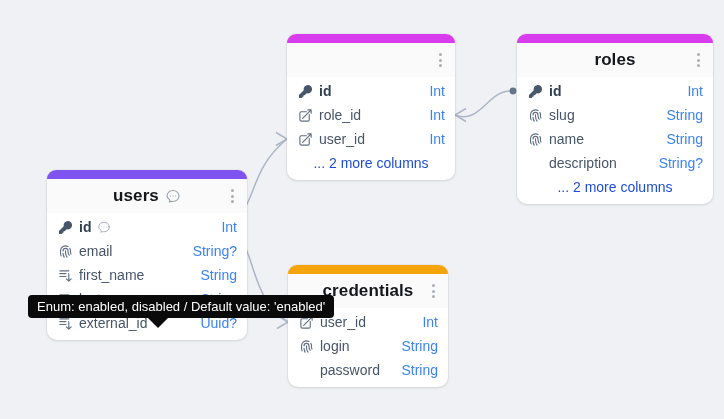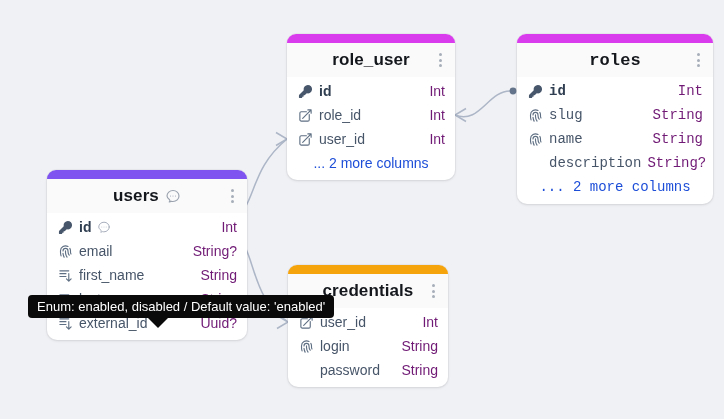--- a/index.html
+++ b/index.html
@@ -34,32 +34,32 @@
   .rows{padding:2px 0 5px;}
   .row{display:flex;align-items:center;height:24px;padding:0 10px;gap:6px;font-size:14px;}
   .cicon{width:16px;height:16px;flex:none;display:flex;align-items:center;justify-content:center;color:#5f6f83;}
   .cicon.key{color:#47566b;}
   .cicon svg{width:15px;height:15px;}
   .hicon svg{width:16px;height:16px;}
   .cname{color:#475569;white-space:nowrap;}
   .row.pk .cname{font-weight:bold;color:#2f3e50;}
   .ccomment{display:flex;color:#a6adba;}
   .ccomment svg{width:14px;height:14px;}
-  .ctype{margin-left:auto;color:#701a75;white-space:nowrap;}
+  .ctype{margin-left:auto;color:#3b82f6;white-space:nowrap;}
   .footer-row{height:24px;line-height:24px;text-align:center;color:#1d4ed8;font-size:14px;}
 
   .row.hovered{background:#ece6fb;}
   .row.hovered .cname{color:#8a68ea;}
   .enum-link{color:#6d48d8;text-decoration:underline;cursor:pointer;}
   .row.hovered .ctype.enum-link{color:#6d48d8;}
 
   
   .card.users{left:47px;top:170px;width:200px;}
   .card.role_user{left:287px;top:34px;width:168px;}
-  .card.roles{left:517px;top:34px;width:196px;font-family:Liberation Mono, monospace;}
+  .card.roles{left:517px;top:34px;width:196px;}
   .card.credentials{left:288px;top:265px;width:160px;}
 
   .tooltip{
     position:absolute;left:28px;top:295px;z-index:30;height:23px;display:flex;align-items:center;
     background:#0a0a0a;color:#ffffff;font-size:13px;padding:0 9px;border-radius:4px;
     white-space:nowrap;
   }
   .tooltip-caret{
     position:absolute;left:147px;top:317px;z-index:30;width:0;height:0;
     border-left:11px solid transparent;border-right:11px solid transparent;
@@ -160,21 +160,20 @@
         </span>
         <span class="cname">external_id</span>
         <span class="ctype">Uuid?</span>
       </div>
     </div>
   </div>
 
   <div class="card role_user">
     <div class="accent" style="background:#d93ced"></div>
     <div class="card-header">
-      <span class="card-title">role_user</span>
       <span class="kebab">
           <i></i>
           <i></i>
           <i></i>
         </span>
     </div>
     <div class="rows">
       <div class="row pk">
         <span class="cicon key">
           <svg viewBox="0 0 24 24" fill="currentColor">

